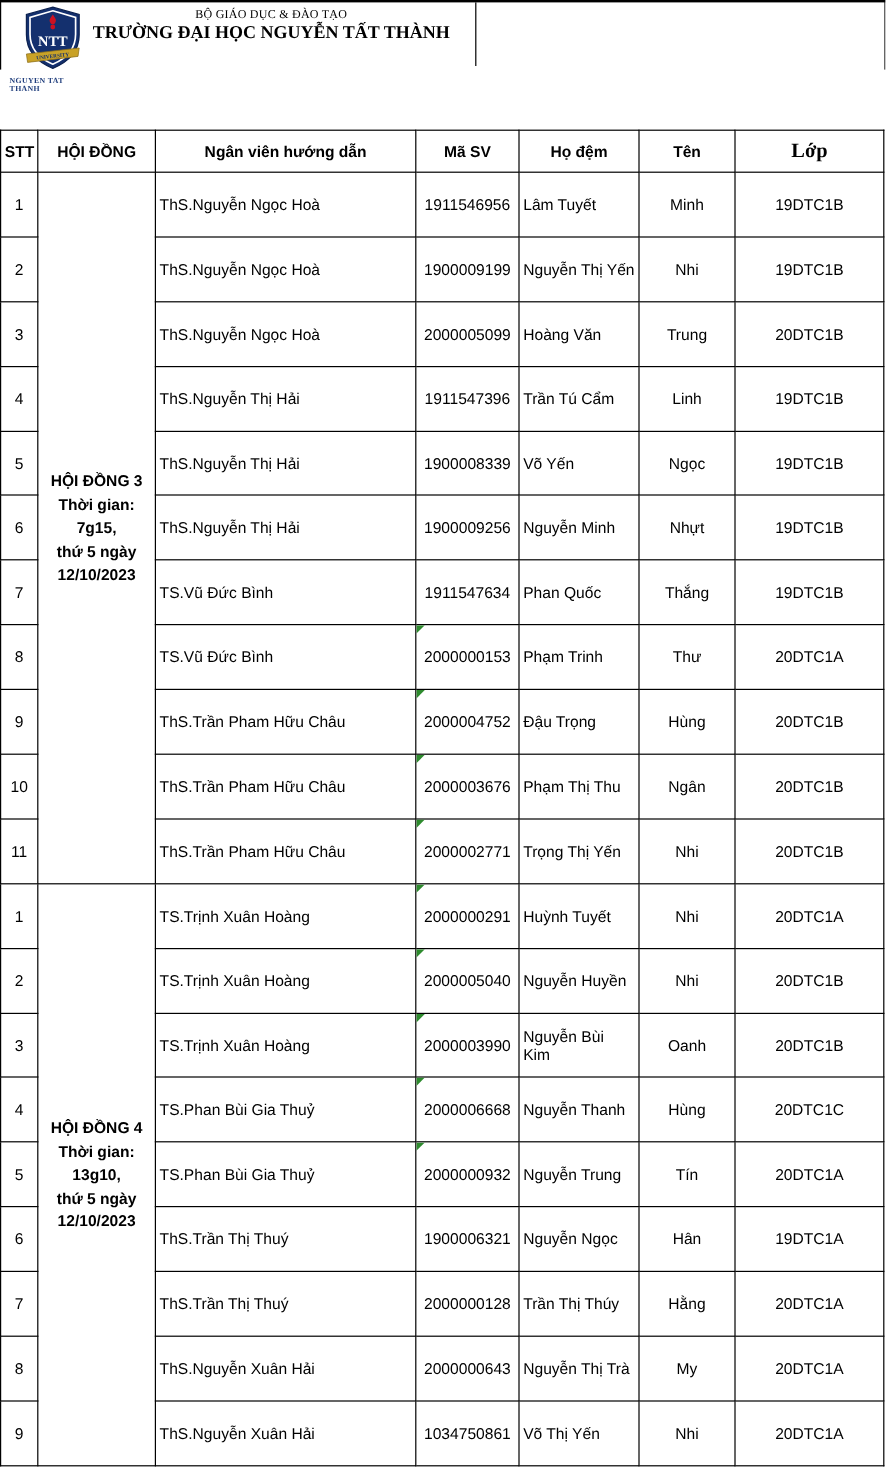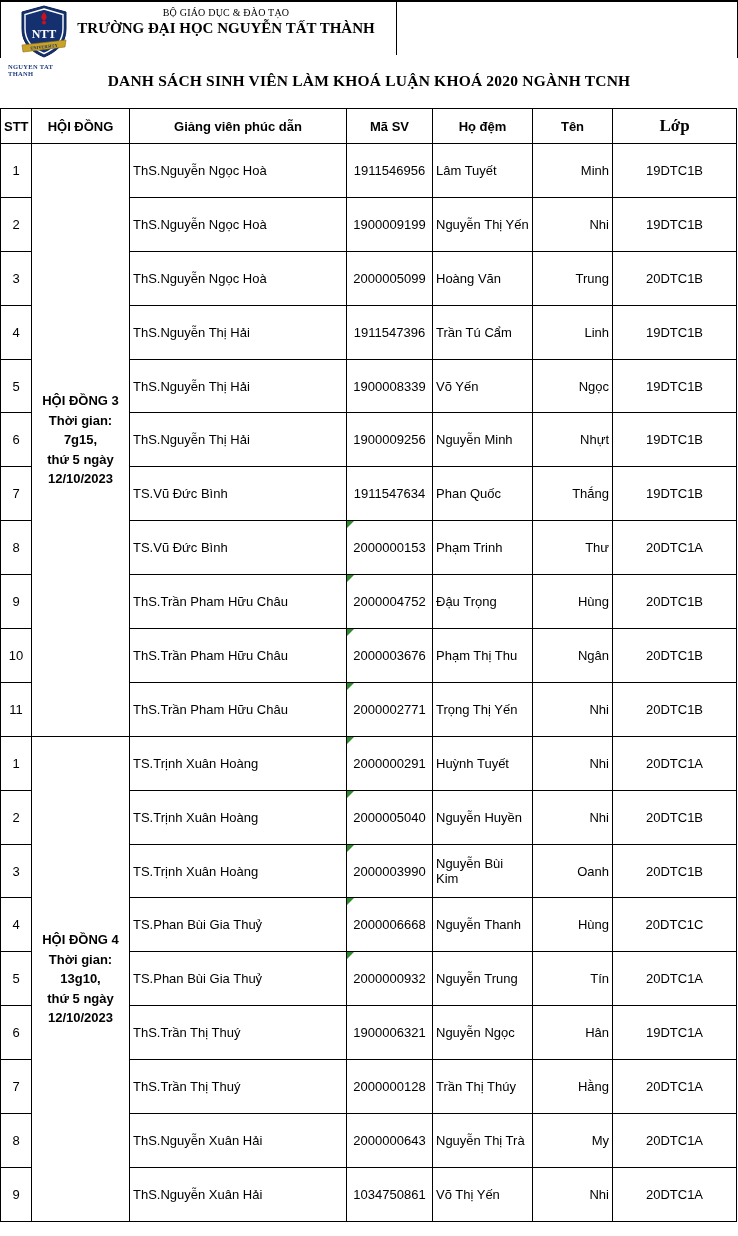--- a/index.html
+++ b/index.html
@@ -35,21 +35,21 @@
   table.roster td, table.roster th{border:1px solid #000;overflow:hidden;padding:0 3px;}
   table.roster thead tr{height:35px;}
   table.roster tbody tr{height:53.9px;}
   th{font-weight:bold;text-align:center;font-size:13px;}
   th.h-lop{font-family:"Liberation Serif",serif;font-size:17px;}
   td.c-stt{text-align:center;}
   td.c-council{text-align:center;font-weight:bold;line-height:1.5;vertical-align:middle;}
   td.c-adv{text-align:left;padding-left:5px;}
   td.c-msv{text-align:center;position:relative;}
   td.c-ho{text-align:left;padding-left:4px;}
-  td.c-ten{text-align:right;padding-left:4px;}
+  td.c-ten{text-align:center;padding-left:4px;}
   td.c-lop{text-align:center;}
   .flag{position:absolute;left:0;top:0;width:0;height:0;
         border-top:7px solid #2e8b2e;border-right:7px solid transparent;}
 </style>
 </head>
 <body>
 
 <div class="page">
 
   <div class="top-header">
@@ -68,37 +68,36 @@
       <div class="logo-caption">NGUYEN TAT THANH</div>
     </div>
 
     <div class="hdr-left">
       <div class="l1">BỘ GIÁO DỤC &amp; ĐÀO TẠO</div>
       <div class="l2">TRƯỜNG ĐẠI HỌC NGUYỄN TẤT THÀNH</div>
     </div>
 
   </div>
 
-  <div class="doc-title">DANH SÁCH SINH VIÊN LÀM KHOÁ LUẬN KHOÁ 2020 NGÀNH TCNH</div>
 
   <table class="roster">
     <colgroup>
       <col style="width:31px">
         <col style="width:98px">
         <col style="width:217px">
       <col style="width:86px">
         <col style="width:100px">
         <col style="width:80px">
         <col style="width:124px">
     </colgroup>
     <thead>
       <tr>
           <th>STT</th>
           <th>HỘI ĐỒNG</th>
-          <th>Giảng viên phúc dẫn</th>
+          <th>Ngân viên hướng dẫn</th>
           <th>Mã SV</th>
           <th>Họ đệm</th>
           <th>Tên</th>
           <th class="h-lop">Lớp</th>
         </tr>
     </thead>
     <tbody>
         <tr>
           <td class="c-stt">1</td>
           <td class="c-council" rowspan="11">

